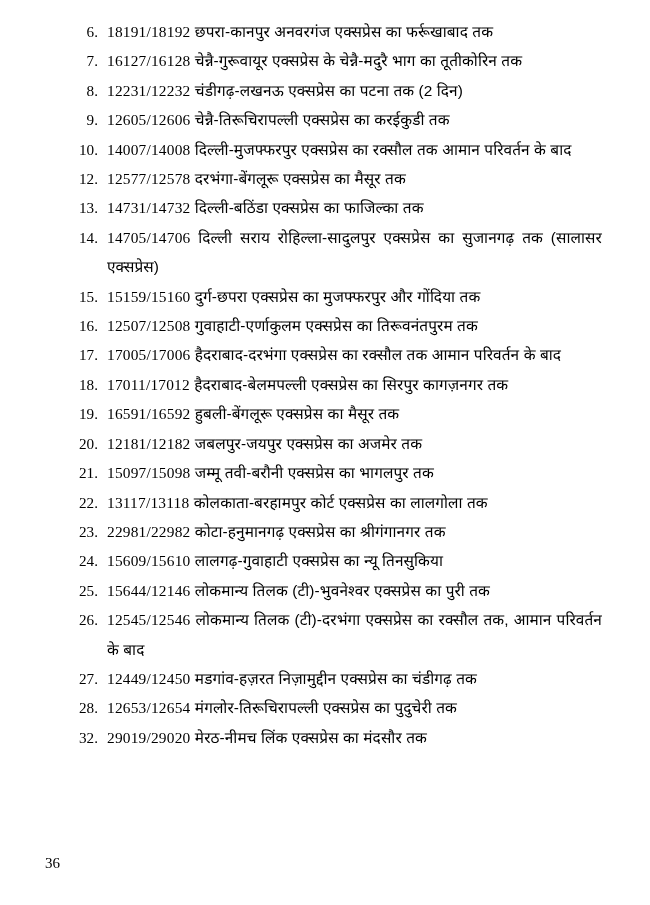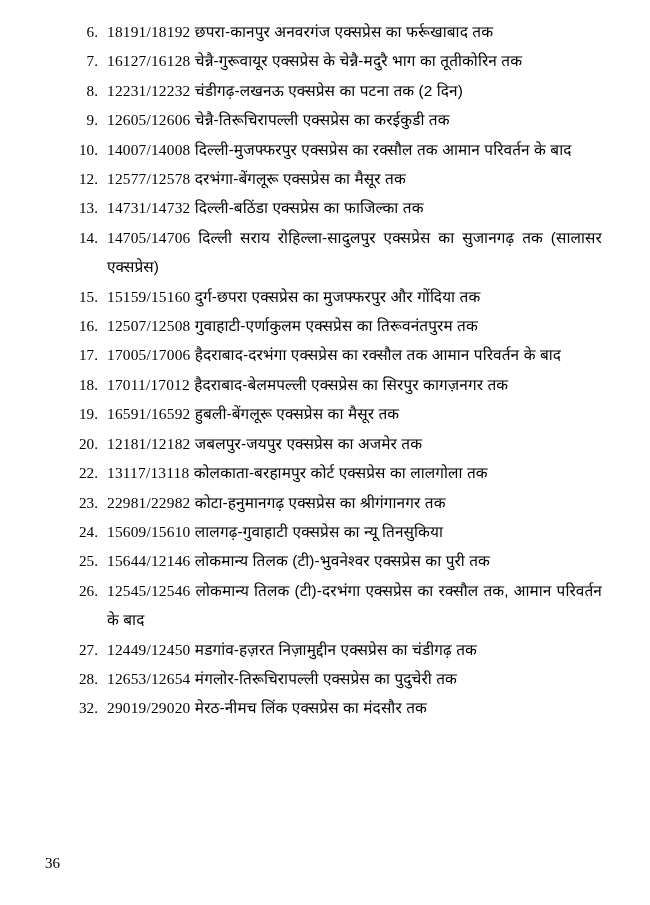--- a/index.html
+++ b/index.html
@@ -102,20 +102,21 @@
         <li class="train-item"><span class="item-number">10.</span><span class="train-no">14007/14008</span> <span class="item-text">दिल्ली-मुजफ्फरपुर एक्सप्रेस का रक्सौल तक आमान परिवर्तन के बाद</span></li>
         <li class="train-item nowrap"><span class="item-number">12.</span><span class="train-no">12577/12578</span> <span class="item-text">दरभंगा-बेंगलूरू एक्सप्रेस का मैसूर तक</span></li>
         <li class="train-item nowrap"><span class="item-number">13.</span><span class="train-no">14731/14732</span> <span class="item-text">दिल्ली-बठिंडा एक्सप्रेस का फाजिल्का तक</span></li>
         <li class="train-item"><span class="item-number">14.</span><span class="train-no">14705/14706</span> <span class="item-text">दिल्ली सराय रोहिल्ला-सादुलपुर एक्सप्रेस का सुजानगढ़ तक (सालासर एक्सप्रेस)</span></li>
         <li class="train-item nowrap"><span class="item-number">15.</span><span class="train-no">15159/15160</span> <span class="item-text">दुर्ग-छपरा एक्सप्रेस का मुजफ्फरपुर और गोंदिया तक</span></li>
         <li class="train-item nowrap"><span class="item-number">16.</span><span class="train-no">12507/12508</span> <span class="item-text">गुवाहाटी-एर्णाकुलम एक्सप्रेस का तिरूवनंतपुरम तक</span></li>
         <li class="train-item"><span class="item-number">17.</span><span class="train-no">17005/17006</span> <span class="item-text">हैदराबाद-दरभंगा एक्सप्रेस का रक्सौल तक आमान परिवर्तन के बाद</span></li>
         <li class="train-item nowrap"><span class="item-number">18.</span><span class="train-no">17011/17012</span> <span class="item-text">हैदराबाद-बेलमपल्ली एक्सप्रेस का सिरपुर कागज़नगर तक</span></li>
         <li class="train-item nowrap"><span class="item-number">19.</span><span class="train-no">16591/16592</span> <span class="item-text">हुबली-बेंगलूरू एक्सप्रेस का मैसूर तक</span></li>
         <li class="train-item nowrap"><span class="item-number">20.</span><span class="train-no">12181/12182</span> <span class="item-text">जबलपुर-जयपुर एक्सप्रेस का अजमेर तक</span></li>
+        <li class="train-item nowrap"><span class="item-number">21.</span><span class="train-no">15097/15098</span> <span class="item-text">जम्मू तवी-बरौनी एक्सप्रेस का भागलपुर तक</span></li>
         <li class="train-item nowrap"><span class="item-number">22.</span><span class="train-no">13117/13118</span> <span class="item-text">कोलकाता-बरहामपुर कोर्ट एक्सप्रेस का लालगोला तक</span></li>
         <li class="train-item nowrap"><span class="item-number">23.</span><span class="train-no">22981/22982</span> <span class="item-text">कोटा-हनुमानगढ़ एक्सप्रेस का श्रीगंगानगर तक</span></li>
         <li class="train-item nowrap"><span class="item-number">24.</span><span class="train-no">15609/15610</span> <span class="item-text">लालगढ़-गुवाहाटी एक्सप्रेस का न्यू तिनसुकिया</span></li>
         <li class="train-item nowrap"><span class="item-number">25.</span><span class="train-no">15644/12146</span> <span class="item-text">लोकमान्य तिलक (टी)-भुवनेश्वर एक्सप्रेस का पुरी तक</span></li>
         <li class="train-item"><span class="item-number">26.</span><span class="train-no">12545/12546</span> <span class="item-text">लोकमान्य तिलक (टी)-दरभंगा एक्सप्रेस का रक्सौल तक, आमान परिवर्तन के बाद</span></li>
         <li class="train-item nowrap"><span class="item-number">27.</span><span class="train-no">12449/12450</span> <span class="item-text">मडगांव-हज़रत निज़ामुद्दीन एक्सप्रेस का चंडीगढ़ तक</span></li>
         <li class="train-item nowrap"><span class="item-number">28.</span><span class="train-no">12653/12654</span> <span class="item-text">मंगलोर-तिरूचिरापल्ली एक्सप्रेस का पुदुचेरी तक</span></li>
         <li class="train-item nowrap"><span class="item-number">32.</span><span class="train-no">29019/29020</span> <span class="item-text">मेरठ-नीमच लिंक एक्सप्रेस का मंदसौर तक</span></li>
       </ol>
   </div>

